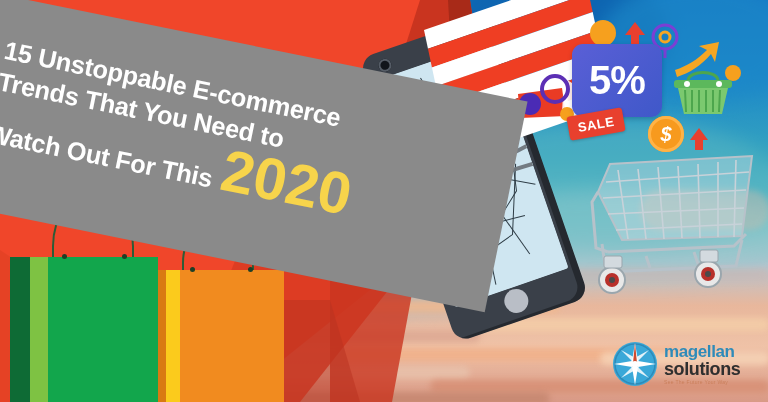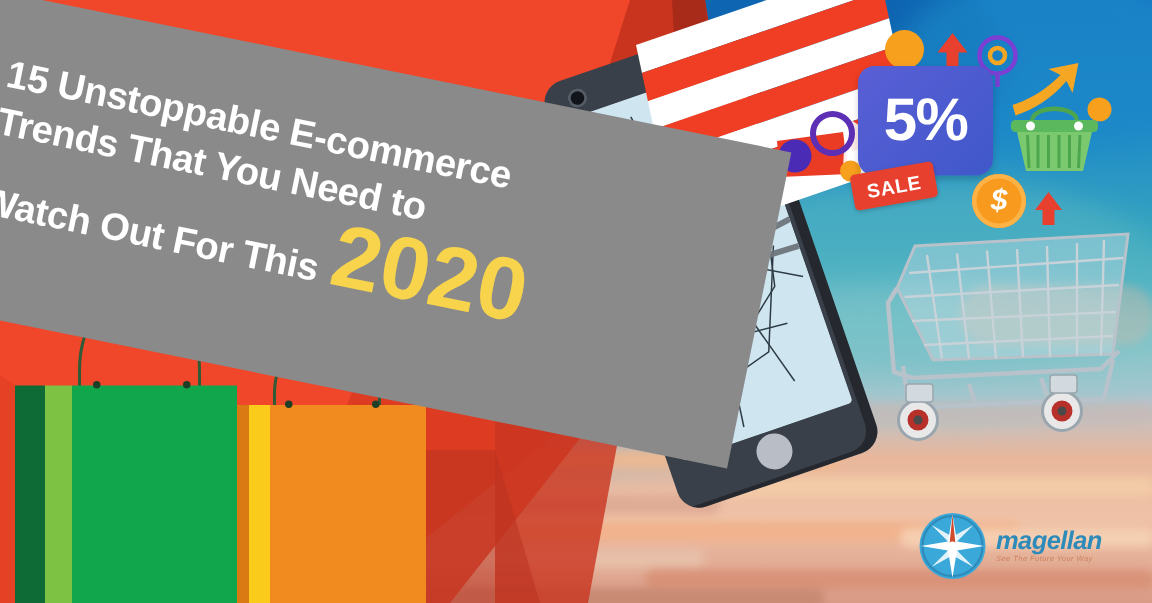--- a/index.html
+++ b/index.html
@@ -97,21 +97,21 @@
   .coin{width:36px;height:36px;border-radius:50%;background:#f79a1e;
      box-shadow:inset 0 0 0 3px #ffb347;display:flex;align-items:center;justify-content:center;}
   .coin span{color:#fff;font-size:20px;font-weight:bold;font-style:italic;}
 
   .dot{border-radius:50%;background:#f6a01e;}
   .ring{border-radius:50%;border:4px solid #5c2fb5;}
 
   
   .logo{position:absolute;left:612px;top:336px;width:146px;height:56px;display:flex;align-items:center;gap:6px;}
   .logo-mark{width:46px;height:46px;flex:0 0 46px;}
-  .logo-text{display:flex;flex-direction:column;line-height:1;font-style:italic;}
+  .logo-text{display:flex;flex-direction:column;line-height:1;}
   .logo-l1{color:#2e8bb9;font-size:17px;font-weight:bold;letter-spacing:-.4px;}
   .logo-l2{color:#2f2f2f;font-size:18px;font-weight:bold;letter-spacing:-.4px;}
   .logo-l3{color:#c77b55;font-size:5px;letter-spacing:.3px;margin-top:2px;opacity:.85;}
 </style>
 </head>
 <body>
 
 <div class="stage">
 
   <div class="sky-base"></div>
@@ -339,17 +339,18 @@
           <polygon points="37,37 27,27 23,23 19,27"></polygon>
           <polygon points="9,37 19,27 23,23 27,27"></polygon>
           <polygon points="9,9 19,19 23,23 27,19"></polygon>
         </g>
         <polygon points="23,2 25,22 23,24 21,22" fill="#d04a2e"></polygon>
         <circle cx="23" cy="23" r="3" fill="#ffffff"></circle>
       </svg>
     </div>
     <div class="logo-text">
       <span class="logo-l1">magellan</span>
+      <span class="logo-l2">solutions</span>
       <span class="logo-l3">See The Future Your Way</span>
     </div>
   </div>
 
 </div>
 
 </body></html>

